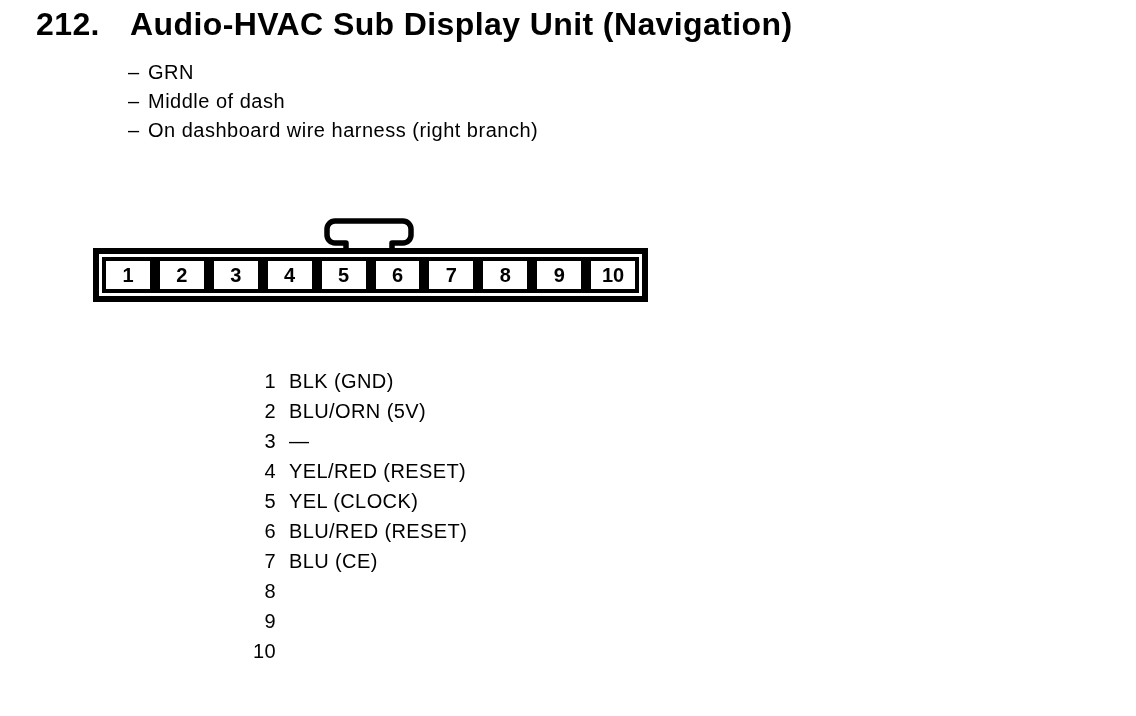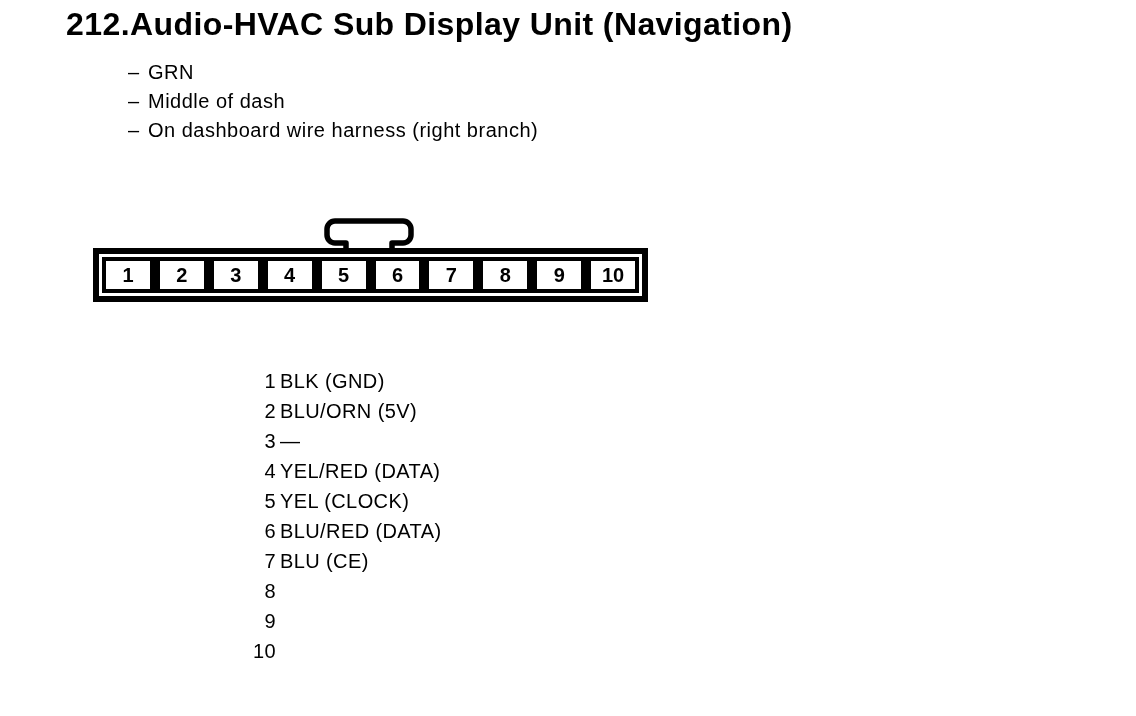--- a/index.html
+++ b/index.html
@@ -20,21 +20,20 @@
   
   .title {
     position: absolute;
     left: 36px;
     top: 6px;
     display: flex;
     font-size: 32px;
     font-weight: bold;
     letter-spacing: 0.4px;
     white-space: nowrap;
-    text-align: right;
   }
   .title .num {
     width: 94px;
     flex: 0 0 94px;
   }
 
   
   .notes {
     position: absolute;
     left: 128px;
@@ -101,21 +100,21 @@
     display: flex;
     align-items: center;
     white-space: nowrap;
   }
   .pinout-row .pin-num {
     width: 38px;
     flex: 0 0 38px;
     text-align: right;
   }
   .pinout-row .pin-label {
-    margin-left: 4px;
+    margin-left: 13px;
   }
 </style>
 </head>
 <body>
 
 <div class="page">
 
   <div class="title">
     <span class="num">212.</span>
     <span class="txt">Audio-HVAC Sub Display Unit (Navigation)</span>
@@ -163,29 +162,29 @@
       <div class="pinout-row">
         <span class="pin-num">2</span>
         <span class="pin-label">BLU/ORN (5V)</span>
       </div>
       <div class="pinout-row">
         <span class="pin-num">3</span>
         <span class="pin-label">—</span>
       </div>
       <div class="pinout-row">
         <span class="pin-num">4</span>
-        <span class="pin-label">YEL/RED (DATA)</span>
+        <span class="pin-label">YEL/RED (RESET)</span>
       </div>
       <div class="pinout-row">
         <span class="pin-num">5</span>
         <span class="pin-label">YEL (CLOCK)</span>
       </div>
       <div class="pinout-row">
         <span class="pin-num">6</span>
-        <span class="pin-label">BLU/RED (DATA)</span>
+        <span class="pin-label">BLU/RED (RESET)</span>
       </div>
       <div class="pinout-row">
         <span class="pin-num">7</span>
         <span class="pin-label">BLU (CE)</span>
       </div>
       <div class="pinout-row">
         <span class="pin-num">8</span>
       </div>
       <div class="pinout-row">
         <span class="pin-num">9</span>

